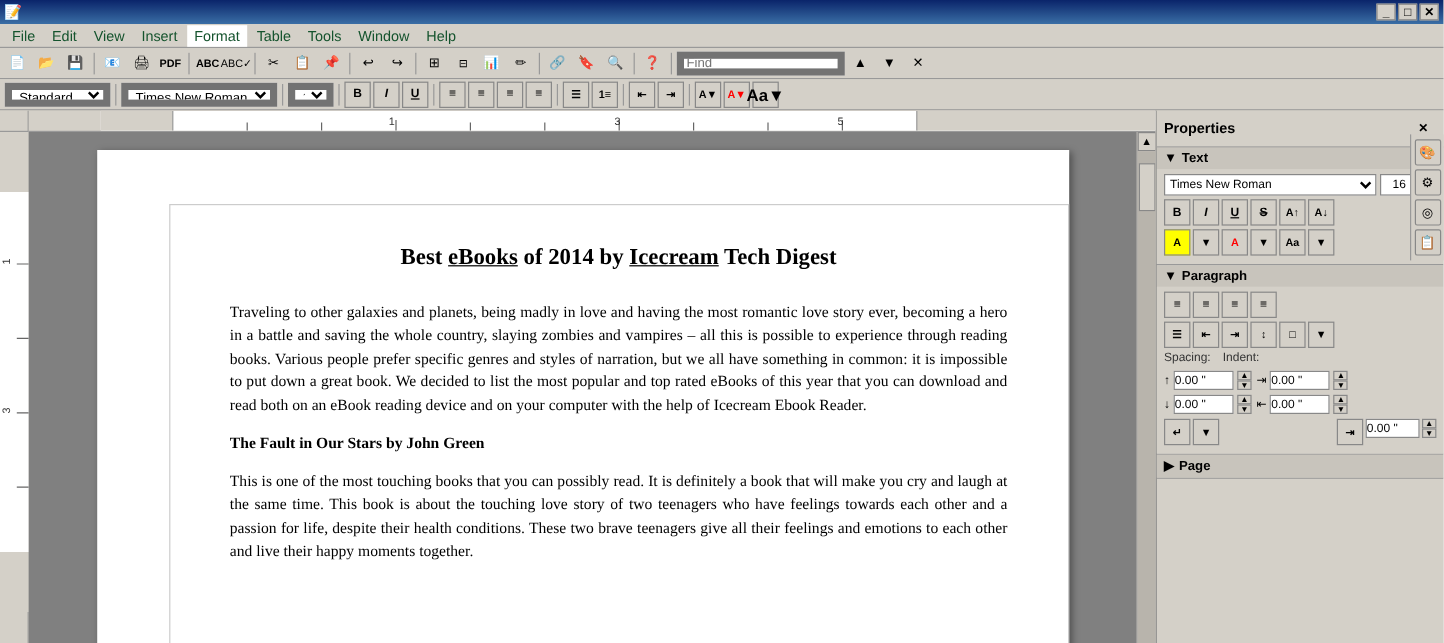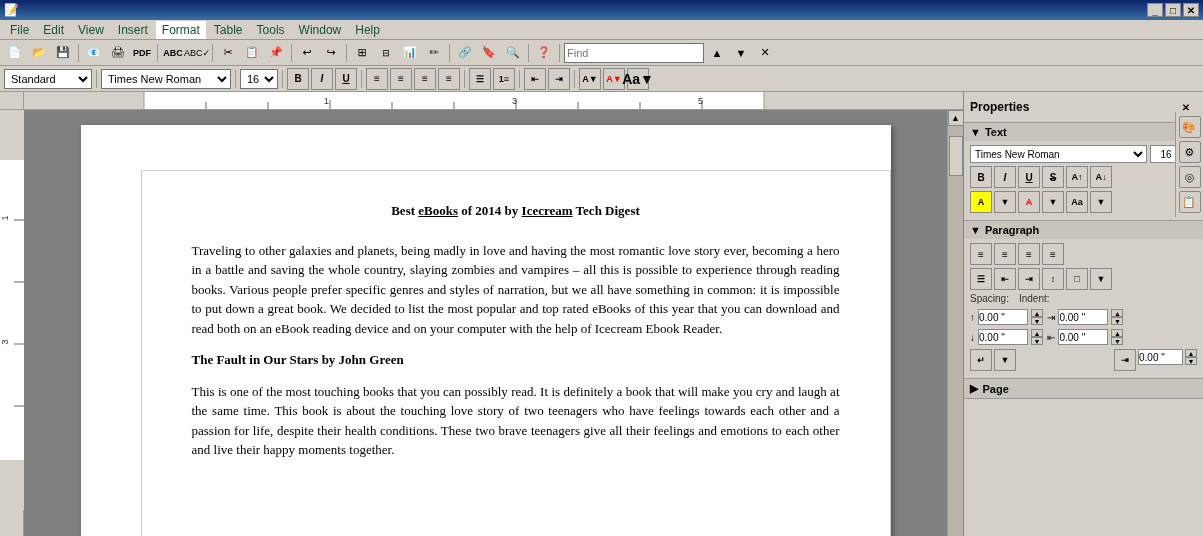--- a/index.html
+++ b/index.html
@@ -73,21 +73,21 @@
     }
     .toolbar-separator {
       width: 1px;
       height: 18px;
       background: #999;
       margin: 0 2px;
     }
     .toolbar-combo {
       height: 20px;
       font-size: 11px;
-      border: 1px solid #737373;
+      border: 6px solid #737373;
       background: white;
       padding: 0 2px;
     }
 
     
     .format-toolbar {
       background: #d4d0c8;
       height: 26px;
       display: flex;
       align-items: center;
@@ -150,21 +150,21 @@
       padding: 30px 60px;
       position: relative;
     }
     .doc-content {
       font-family: 'Times New Roman', serif;
       font-size: 13px;
       line-height: 1.5;
     }
     .doc-title {
       text-align: center;
-      font-size: 13px;
+      font-size: 19px;
       font-weight: bold;
       margin-bottom: 20px;
       font-family: 'Times New Roman', serif;
     }
     .doc-title u { text-decoration: underline; }
     .doc-paragraph {
       margin-bottom: 12px;
       text-align: justify;
       font-family: 'Times New Roman', serif;
       font-size: 13px;

